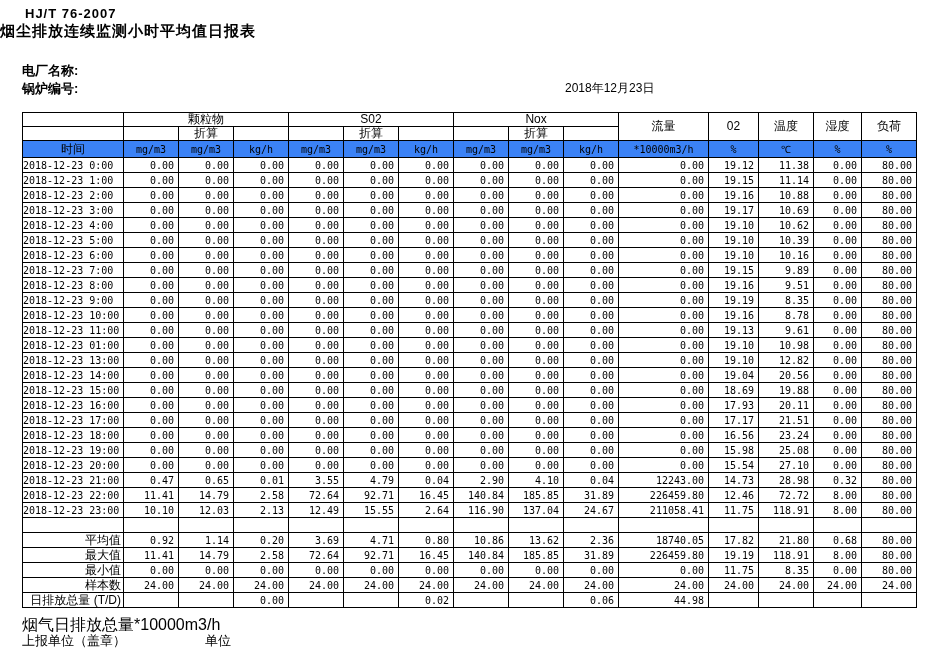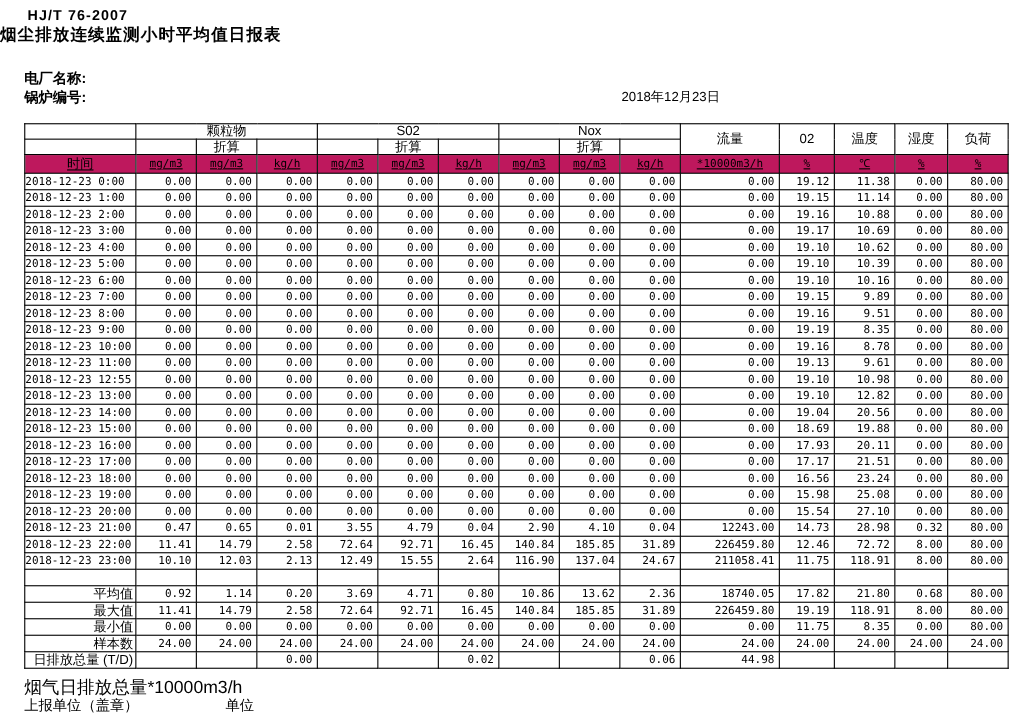--- a/index.html
+++ b/index.html
@@ -23,21 +23,21 @@
   td{
     border:1px solid #000;
     overflow:hidden;white-space:nowrap;
     height:14px;line-height:13px;padding:0;
     font-size:12px;
   }
   thead tr.r1 td, thead tr.r2 td{height:13px;}
   thead tr.r3 td{height:16px;}
   .hdr{text-align:center;padding:0 2px;}
   .unit{font-family:"DejaVu Sans Mono",monospace;font-size:10px;text-align:center;}
-  tr.green td{background:#be185d;text-decoration:underline;}
+  tr.green td{background:#3b82f6;}
   tbody td.num{font-family:"DejaVu Sans Mono",monospace;font-size:10px;text-align:right;padding-right:4px;}
   tbody td.time-cell{font-family:"DejaVu Sans Mono",monospace;font-size:10px;text-align:left;padding-right:3px;}
   tbody td.label-cell{font-size:12px;text-align:right;padding-right:2px;}
   .note{position:absolute;left:22px;top:615px;font-size:16px;}
   .report-unit{position:absolute;left:22px;top:632px;font-size:13px;}
   .unit-label{position:absolute;left:205px;top:632px;font-size:13px;}
 </style>
 </head>
 <body>
 
@@ -306,21 +306,21 @@
         <td class="num">0.00</td>
         <td class="num">0.00</td>
         <td class="num">0.00</td>
         <td class="num">0.00</td>
         <td class="num">19.13</td>
         <td class="num">9.61</td>
         <td class="num">0.00</td>
         <td class="num">80.00</td>
       </tr>
       <tr>
-        <td class="time-cell">2018-12-23 12:55</td>
+        <td class="time-cell">2018-12-23 01:00</td>
         <td class="num">0.00</td>
         <td class="num">0.00</td>
         <td class="num">0.00</td>
         <td class="num">0.00</td>
         <td class="num">0.00</td>
         <td class="num">0.00</td>
         <td class="num">0.00</td>
         <td class="num">0.00</td>
         <td class="num">0.00</td>
         <td class="num">0.00</td>

